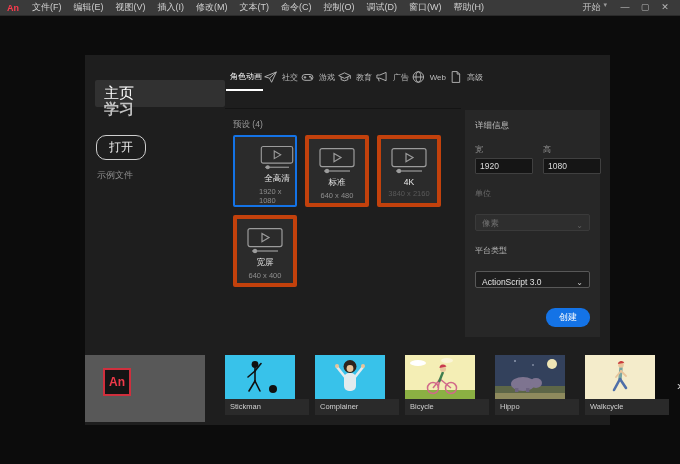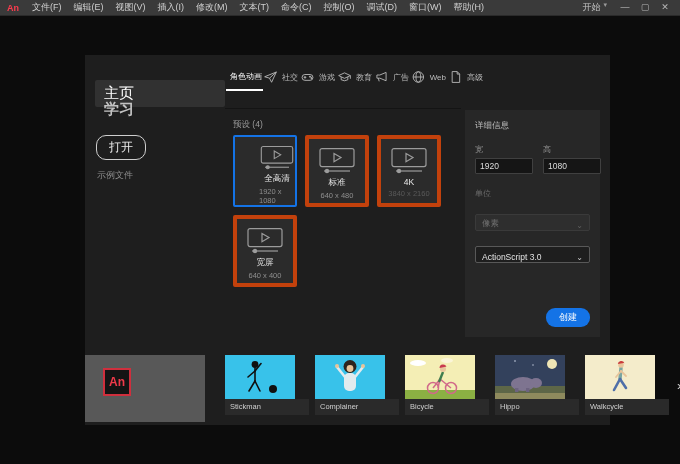--- a/index.html
+++ b/index.html
@@ -273,20 +273,21 @@
       <div class="dim-field">
         <span class="dim-label">高</span>
         <input class="dim-input" value="1080" style="">
       </div>
     </div>
     <div class="sel-label">单位</div>
     <div class="select disabled">
       <span>像素</span>
       <span class="caret">⌄</span>
     </div>
+    <div class="sel-label lit">平台类型</div>
     <div class="select enabled">
       <span>ActionScript 3.0</span>
       <span class="caret">⌄</span>
     </div>
     <button class="create-btn">创建</button>
   </div>
 
   <div class="samples-header">示例文件 (10)</div>
   <div class="samples-row">
 

